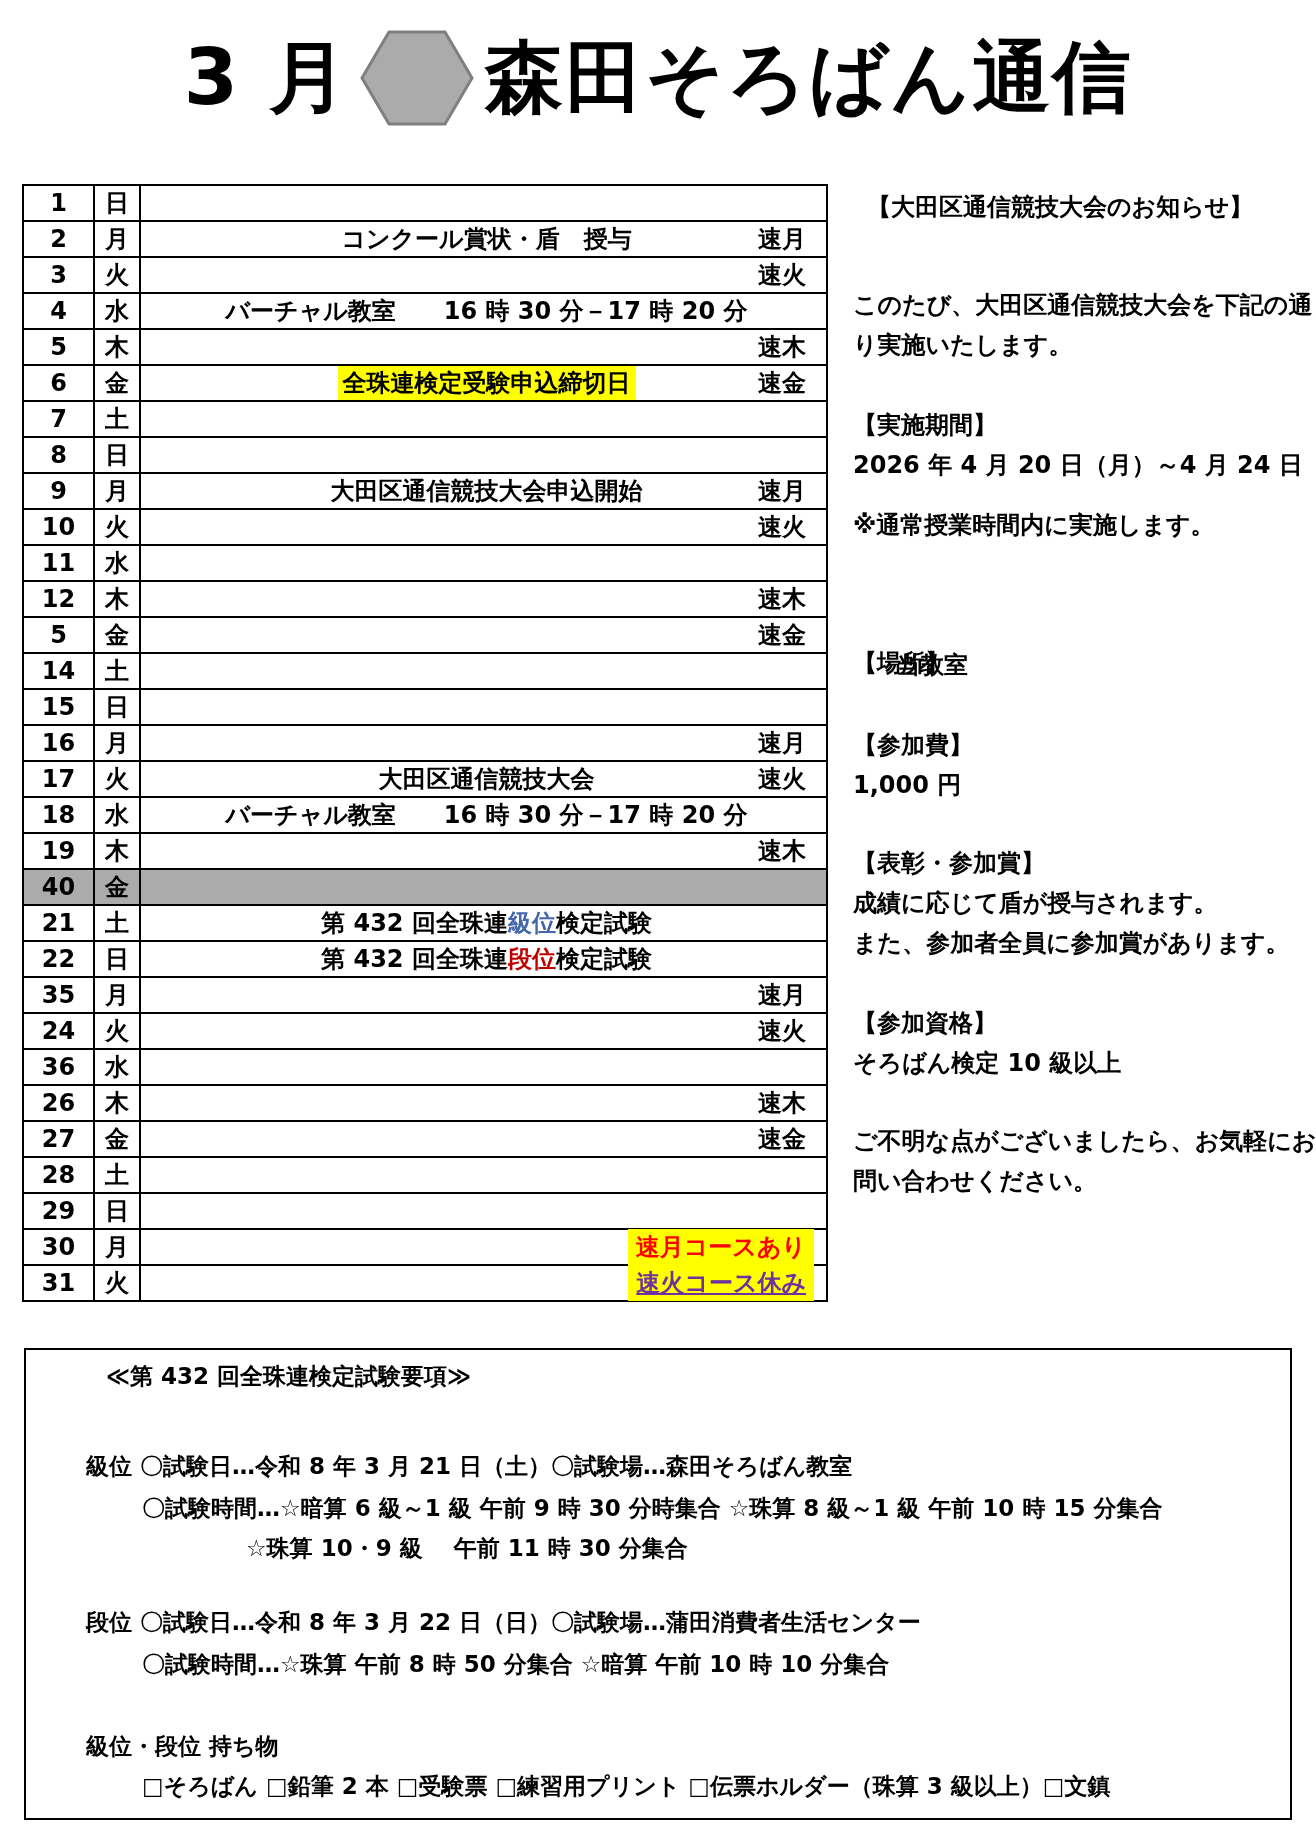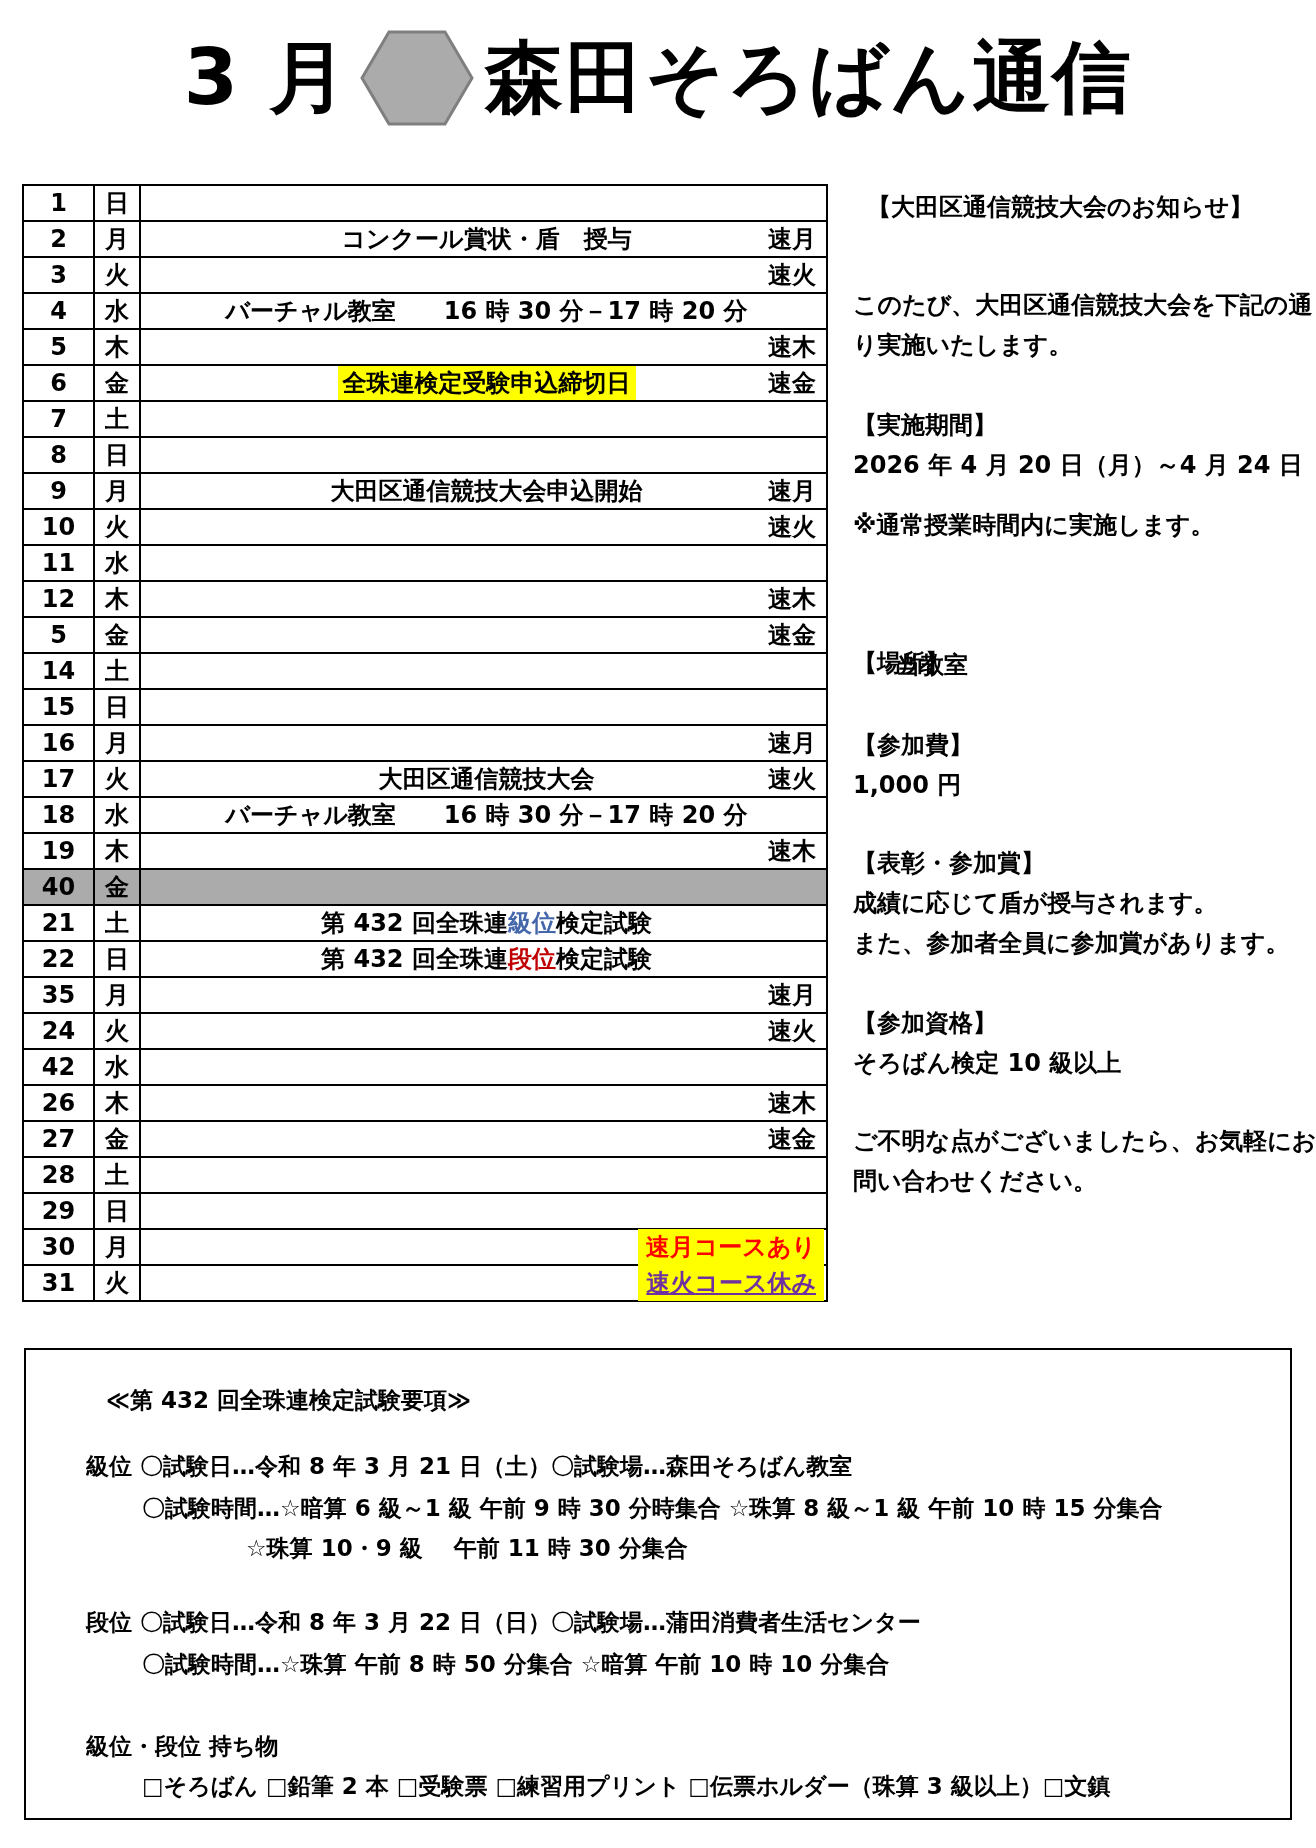--- a/index.html
+++ b/index.html
@@ -34,21 +34,21 @@
   table.calendar td{
     border:2px solid #000;height:36px;font-size:24px;line-height:30px;
     vertical-align:middle;overflow:visible;white-space:nowrap;
   }
   td.c-day{width:71px;text-align:center;}
   td.c-wd{width:46px;text-align:center;}
   td.c-event{width:687px;position:relative;text-align:center;}
   tr.gray-row td{background:var(--gray-row);}
   .event-text{display:inline-block;margin-left:6px;padding:2px 5px;}
   .label-text{
-    position:absolute;right:2px;top:50%;transform:translateY(-50%);
+    position:absolute;right:12px;top:50%;transform:translateY(-50%);
     padding:3px 8px;white-space:nowrap;
   }
   .hl-yellow{background:var(--yellow);}
   .lc-red{color:var(--red);}
   .lc-purple{color:var(--purple);text-decoration:underline;}
   .pc-blue{color:var(--blue);}
   .pc-dark_red{color:var(--dark-red);}
   
   .notice-panel{position:absolute;left:853px;top:0;width:463px;height:1340px;}
   .nline{position:absolute;left:0;font-size:24px;line-height:34px;white-space:nowrap;}
@@ -57,21 +57,21 @@
   .nl-4{top:448px;} .nl-5{top:508px;} .nl-6{top:600px;margin-top:46px;} .nl-7{top:648px;margin-left:43px;}
   .nl-8{top:728px;} .nl-9{top:768px;} .nl-10{top:846px;} .nl-11{top:886px;}
   .nl-12{top:926px;} .nl-13{top:1006px;} .nl-14{top:1046px;} .nl-15{top:1124px;}
   .nl-16{top:1164px;}
   
   .exam-box{
     position:absolute;left:24px;top:1348px;width:1268px;height:472px;
     border:2px solid #000;background:#fff;
   }
   .xline{position:absolute;font-size:23px;line-height:32px;white-space:nowrap;}
-  .xl-0{top:34px;left:80px;text-align:center;}
+  .xl-0{top:10px;left:80px;text-align:center;}
   .xl-1{top:100px;left:60px;}
   .xl-2{top:142px;left:116px;}
   .xl-3{top:182px;left:220px;}
   .xl-4{top:256px;left:60px;}
   .xl-5{top:298px;left:116px;}
   .xl-6{top:380px;left:60px;}
   .xl-7{top:420px;left:116px;}
 </style>
 </head>
 <body>
@@ -272,21 +272,21 @@
   </tr>
       <tr>
     <td class="c-day">24</td>
     <td class="c-wd">火</td>
     <td class="c-event">
 
       <span class="label-text">速火</span>
     </td>
   </tr>
       <tr>
-    <td class="c-day">42</td>
+    <td class="c-day">36</td>
     <td class="c-wd">水</td>
     <td class="c-event">
       
       
     </td>
   </tr>
       <tr>
     <td class="c-day">26</td>
     <td class="c-wd">木</td>
     <td class="c-event">

